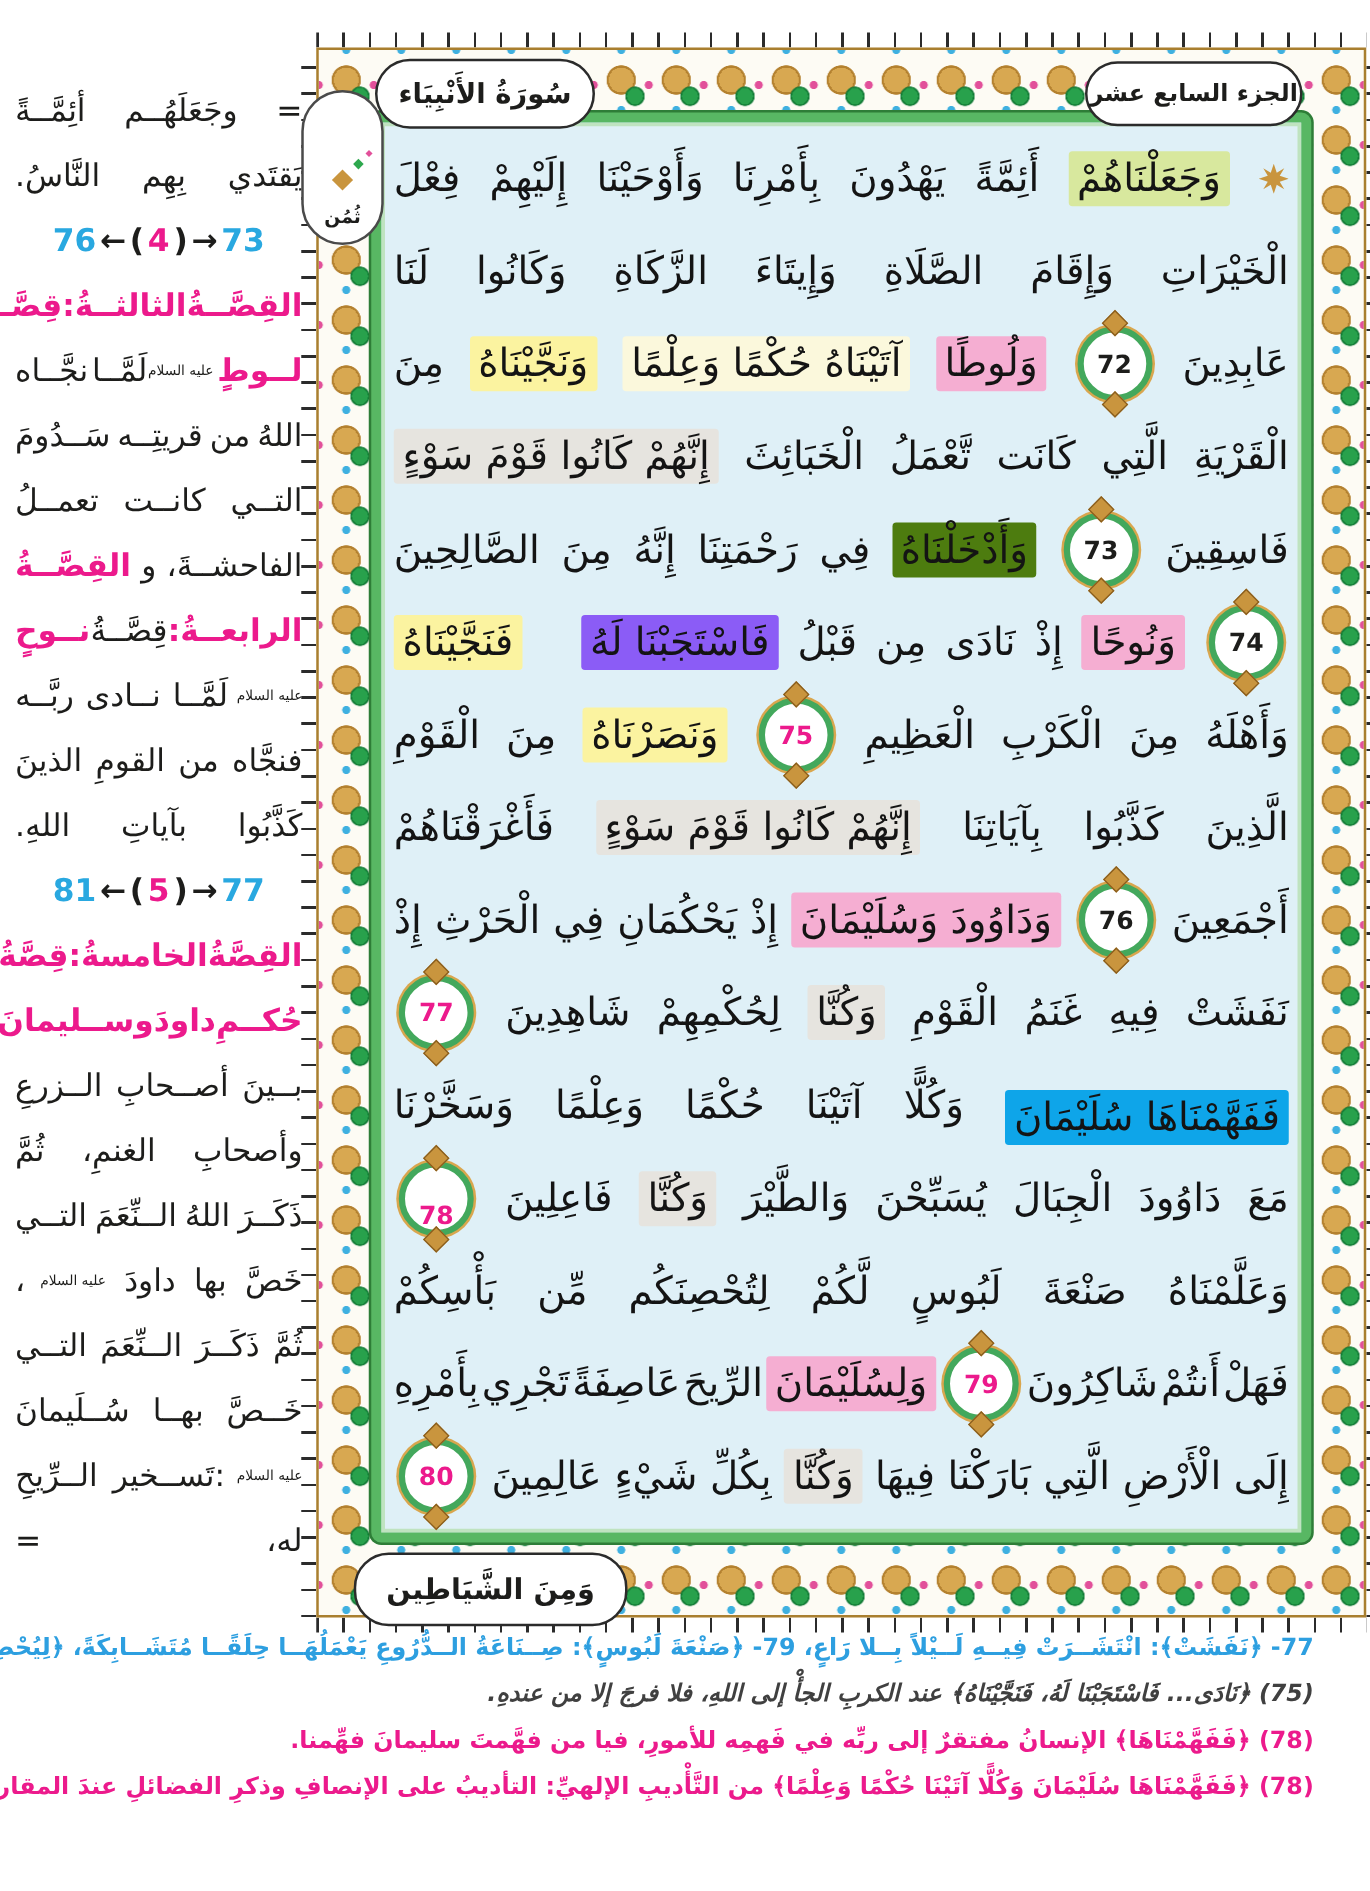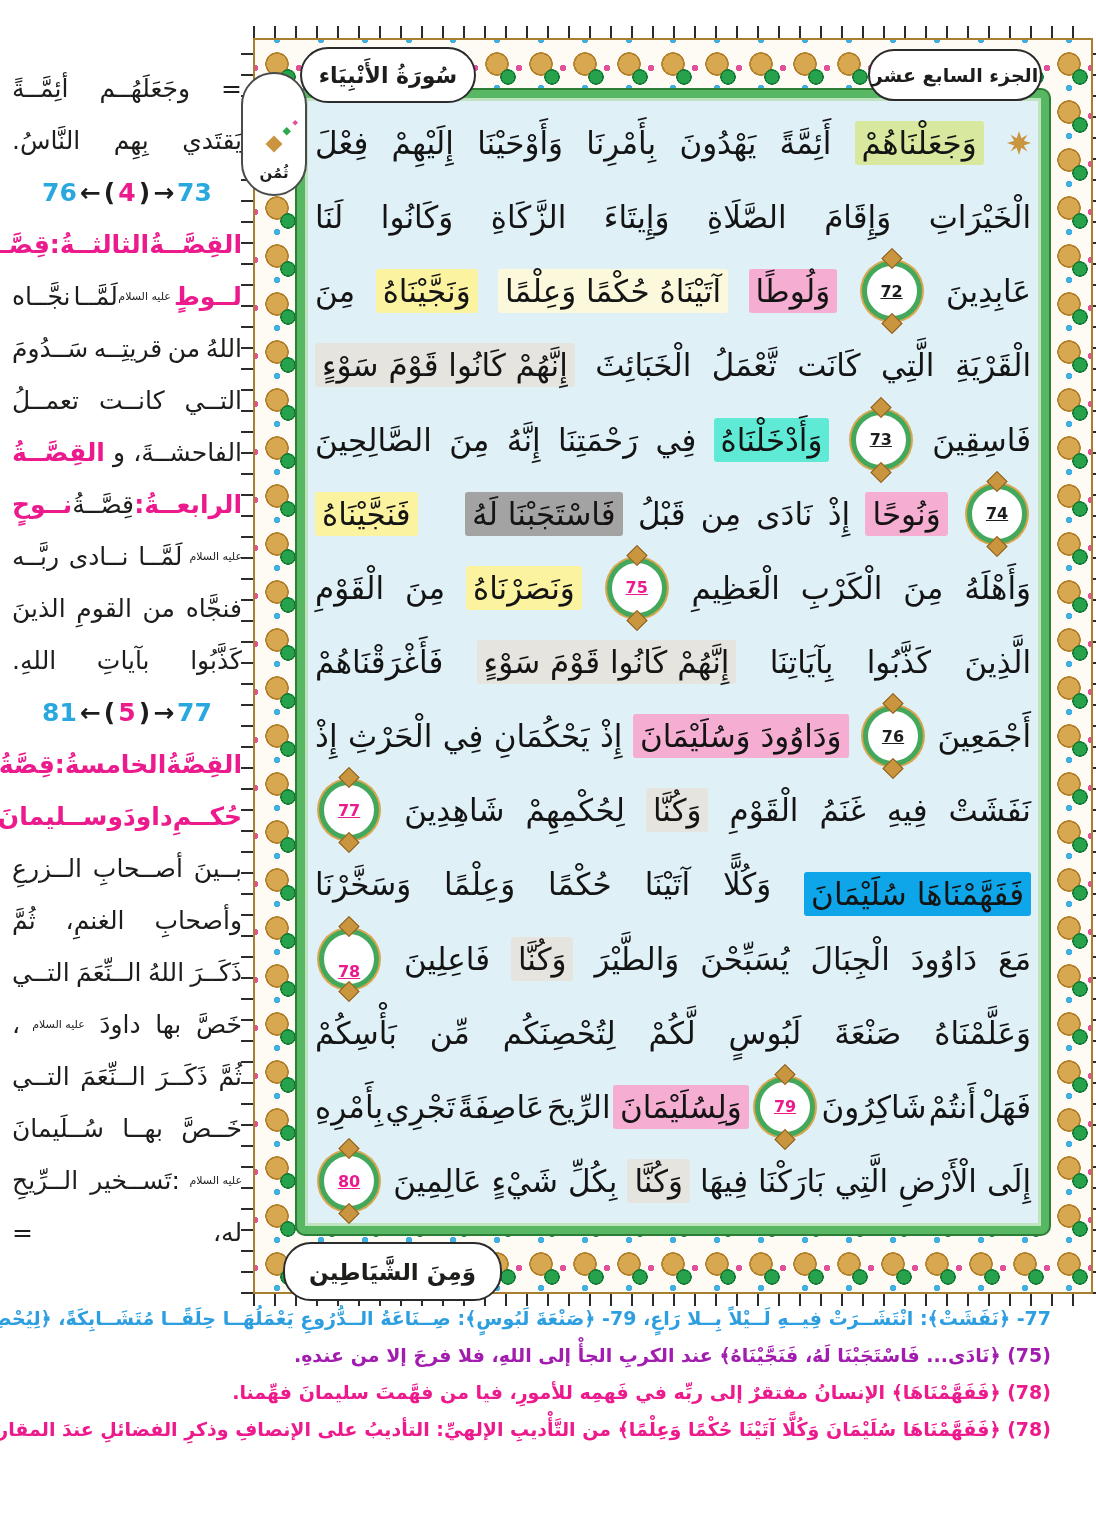--- a/index.html
+++ b/index.html
@@ -43,21 +43,21 @@
   .qline{display:flex;justify-content:space-between;align-items:center;flex:1;
          font-size:31px;color:#141414;white-space:nowrap;}
   .qw{display:inline-block;}
   .hl{display:inline-block;padding:4px 7px;border-radius:3px;}
   .med{position:relative;flex:0 0 auto;width:50px;height:50px;margin:0 4px;z-index:3;
        background:#ffffff;border:5px solid #43a85c;border-radius:50%;
        box-shadow:0 0 0 2px #d9a64e;display:flex;align-items:center;justify-content:center;}
   .med::before,.med::after{content:'';position:absolute;left:50%;width:13px;height:13px;
        background:#c9953e;border:1px solid #8a5e1e;transform:translateX(-50%) rotate(45deg);}
   .med::before{top:-15px;} .med::after{bottom:-15px;}
-  .mnum{font-size:16px;font-weight:bold;text-decoration:underline;}
+  .mnum{font-size:20px;font-weight:bold;}
   .star{display:inline-block;width:24px;height:24px;background:#c9953e;flex:0 0 auto;
         clip-path:polygon(50% 0,60% 30%,85% 15%,70% 40%,100% 50%,70% 60%,85% 85%,60% 70%,50% 100%,40% 70%,15% 85%,30% 60%,0 50%,30% 40%,15% 15%,40% 30%);}
 
   
   .cart{position:absolute;background:#ffffff;border:2.5px solid #2b2b2b;border-radius:28px;
         display:flex;align-items:center;justify-content:center;z-index:6;font-weight:bold;color:#1d1d1b;}
   .cart-surah{left:300px;top:47px;width:172px;height:52px;font-size:22px;}
   .cart-juz{left:868px;top:49px;width:170px;height:48px;font-size:19px;}
   .cart-catch{left:283px;top:1242px;width:215px;height:55px;font-size:23px;}
   .cart-page{left:643px;top:1243px;width:108px;height:62px;font-size:38px;font-weight:normal;border-radius:18px;}
@@ -255,37 +255,37 @@
         <span class="qw">كَانَت</span>
         <span class="qw">تَّعْمَلُ</span>
         <span class="qw">الْخَبَائِثَ</span>
         <span class="hl" style="background: rgb(230, 228, 223);">إِنَّهُمْ كَانُوا قَوْمَ سَوْءٍ</span>
       </div>
       <div class="qline">
         <span class="qw">فَاسِقِينَ</span>
         <span class="med">
           <span class="mnum" style="color: rgb(29, 29, 27);">73</span>
         </span>
-        <span class="hl" style="background: #5eead4;">وَأَدْخَلْنَاهُ</span>
+        <span class="hl" style="background: #4d7c0f;">وَأَدْخَلْنَاهُ</span>
         <span class="qw">فِي</span>
         <span class="qw">رَحْمَتِنَا</span>
         <span class="qw">إِنَّهُ</span>
         <span class="qw">مِنَ</span>
         <span class="qw">الصَّالِحِينَ</span>
       </div>
       <div class="qline">
         <span class="med">
           <span class="mnum" style="color: rgb(29, 29, 27);">74</span>
         </span>
         <span class="hl" style="background: rgb(245, 174, 210);">وَنُوحًا</span>
         <span class="qw">إِذْ</span>
         <span class="qw">نَادَى</span>
         <span class="qw">مِن</span>
         <span class="qw">قَبْلُ</span>
-        <span class="hl" style="background: #a3a3a3; margin-left: 32px;">فَاسْتَجَبْنَا لَهُ</span>
+        <span class="hl" style="background: #8b5cf6; margin-left: 32px;">فَاسْتَجَبْنَا لَهُ</span>
         <span class="hl" style="background: rgb(251, 243, 160);">فَنَجَّيْنَاهُ</span>
       </div>
       <div class="qline">
         <span class="qw">وَأَهْلَهُ</span>
         <span class="qw">مِنَ</span>
         <span class="qw">الْكَرْبِ</span>
         <span class="qw">الْعَظِيمِ</span>
         <span class="med">
           <span class="mnum" style="color: rgb(236, 26, 140);">75</span>
         </span>
@@ -393,18 +393,18 @@
     <span class="thumn-orn"></span>
     <span class="thumn-label">ثُمُن</span>
   </div>
 
   <div class="cart cart-catch">
     <span>وَمِنَ الشَّيَاطِين</span>
   </div>
 
   <footer class="footnotes">
       <div class="fn-line" style="color: rgb(45, 159, 224);">77- ﴿نَفَشَتْ﴾: انْتَشَــرَتْ فِيــهِ لَــيْلاً بِــلا رَاعٍ، 79- ﴿صَنْعَةَ لَبُوسٍ﴾: صِــنَاعَةُ الــدُّرُوعِ يَعْمَلُهَــا حِلَقًــا مُتَشَــابِكَةً، ﴿لِيُحْصِنَكُمْ﴾: لِتَحْمِــيَكُمْ.</div>
-      <div class="fn-line" style="color: #a21caf;">(75) ﴿نَادَى... فَاسْتَجَبْنَا لَهُ، فَنَجَّيْنَاهُ﴾ عند الكربِ الجأْ إلى اللهِ، فلا فرجَ إلا من عندهِ.</div>
+      <div class="fn-line" style="color: #404040; font-style: italic;">(75) ﴿نَادَى... فَاسْتَجَبْنَا لَهُ، فَنَجَّيْنَاهُ﴾ عند الكربِ الجأْ إلى اللهِ، فلا فرجَ إلا من عندهِ.</div>
       <div class="fn-line" style="color: rgb(236, 26, 140);">(78) ﴿فَفَهَّمْنَاهَا﴾ الإنسانُ مفتقرٌ إلى ربِّه في فَهمِه للأمورِ، فيا من فهَّمتَ سليمانَ فهِّمنا.</div>
       <div class="fn-line" style="color: rgb(236, 26, 140);">(78) ﴿فَفَهَّمْنَاهَا سُلَيْمَانَ وَكُلًّا آتَيْنَا حُكْمًا وَعِلْمًا﴾ من التَّأْديبِ الإلهيِّ: التأديبُ على الإنصافِ وذكرِ الفضائلِ عندَ المقارنةِ والتفضيلِ.</div>
     </footer>
 
 </div>
 
 </body></html>

